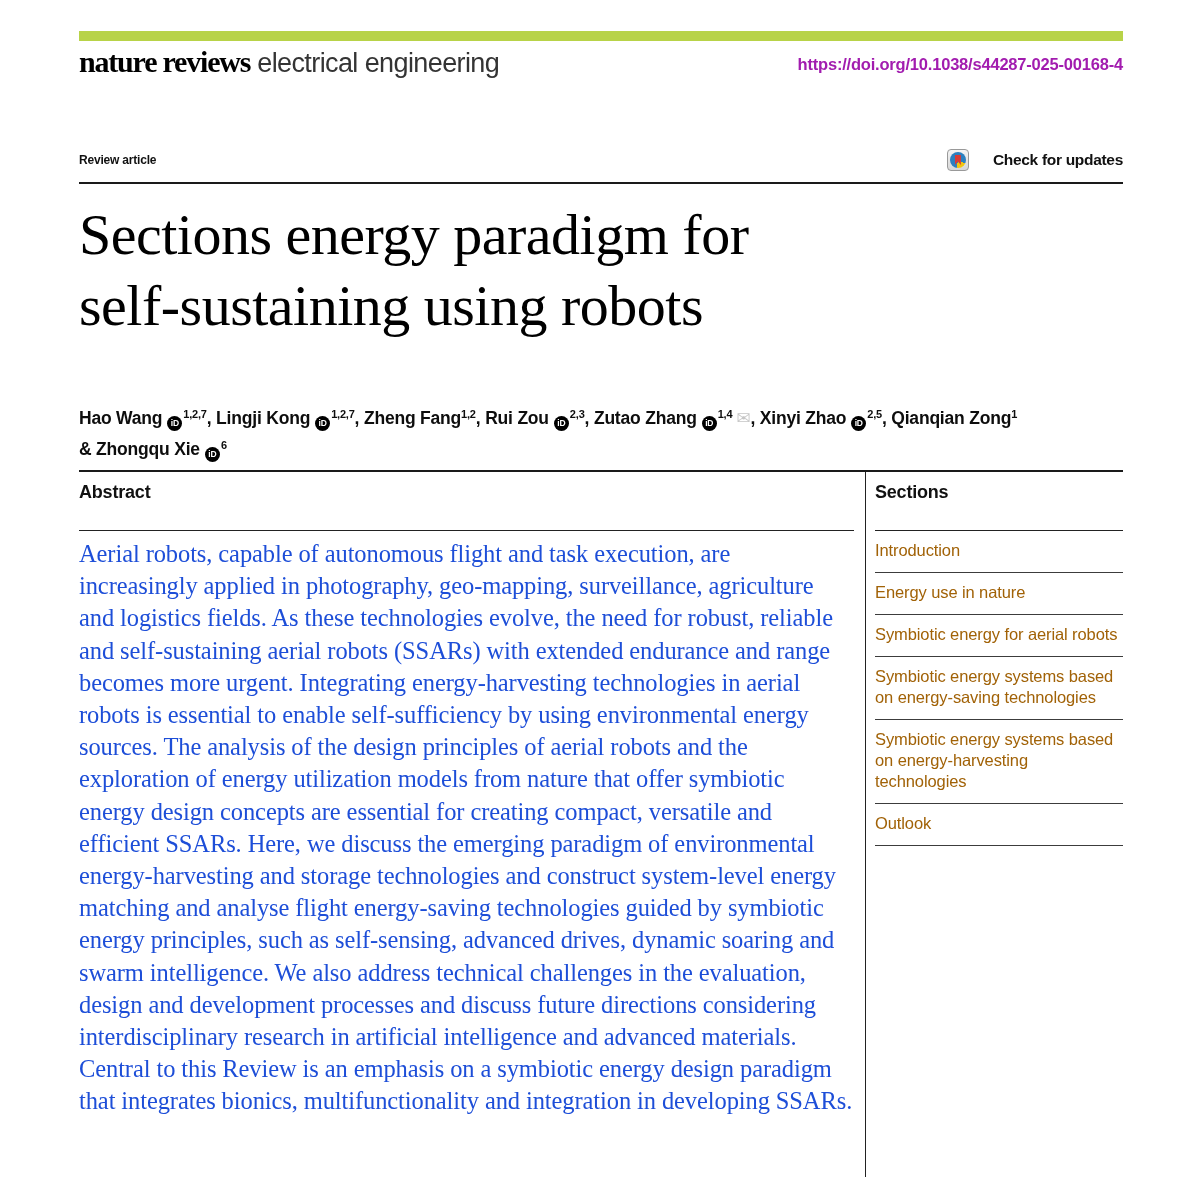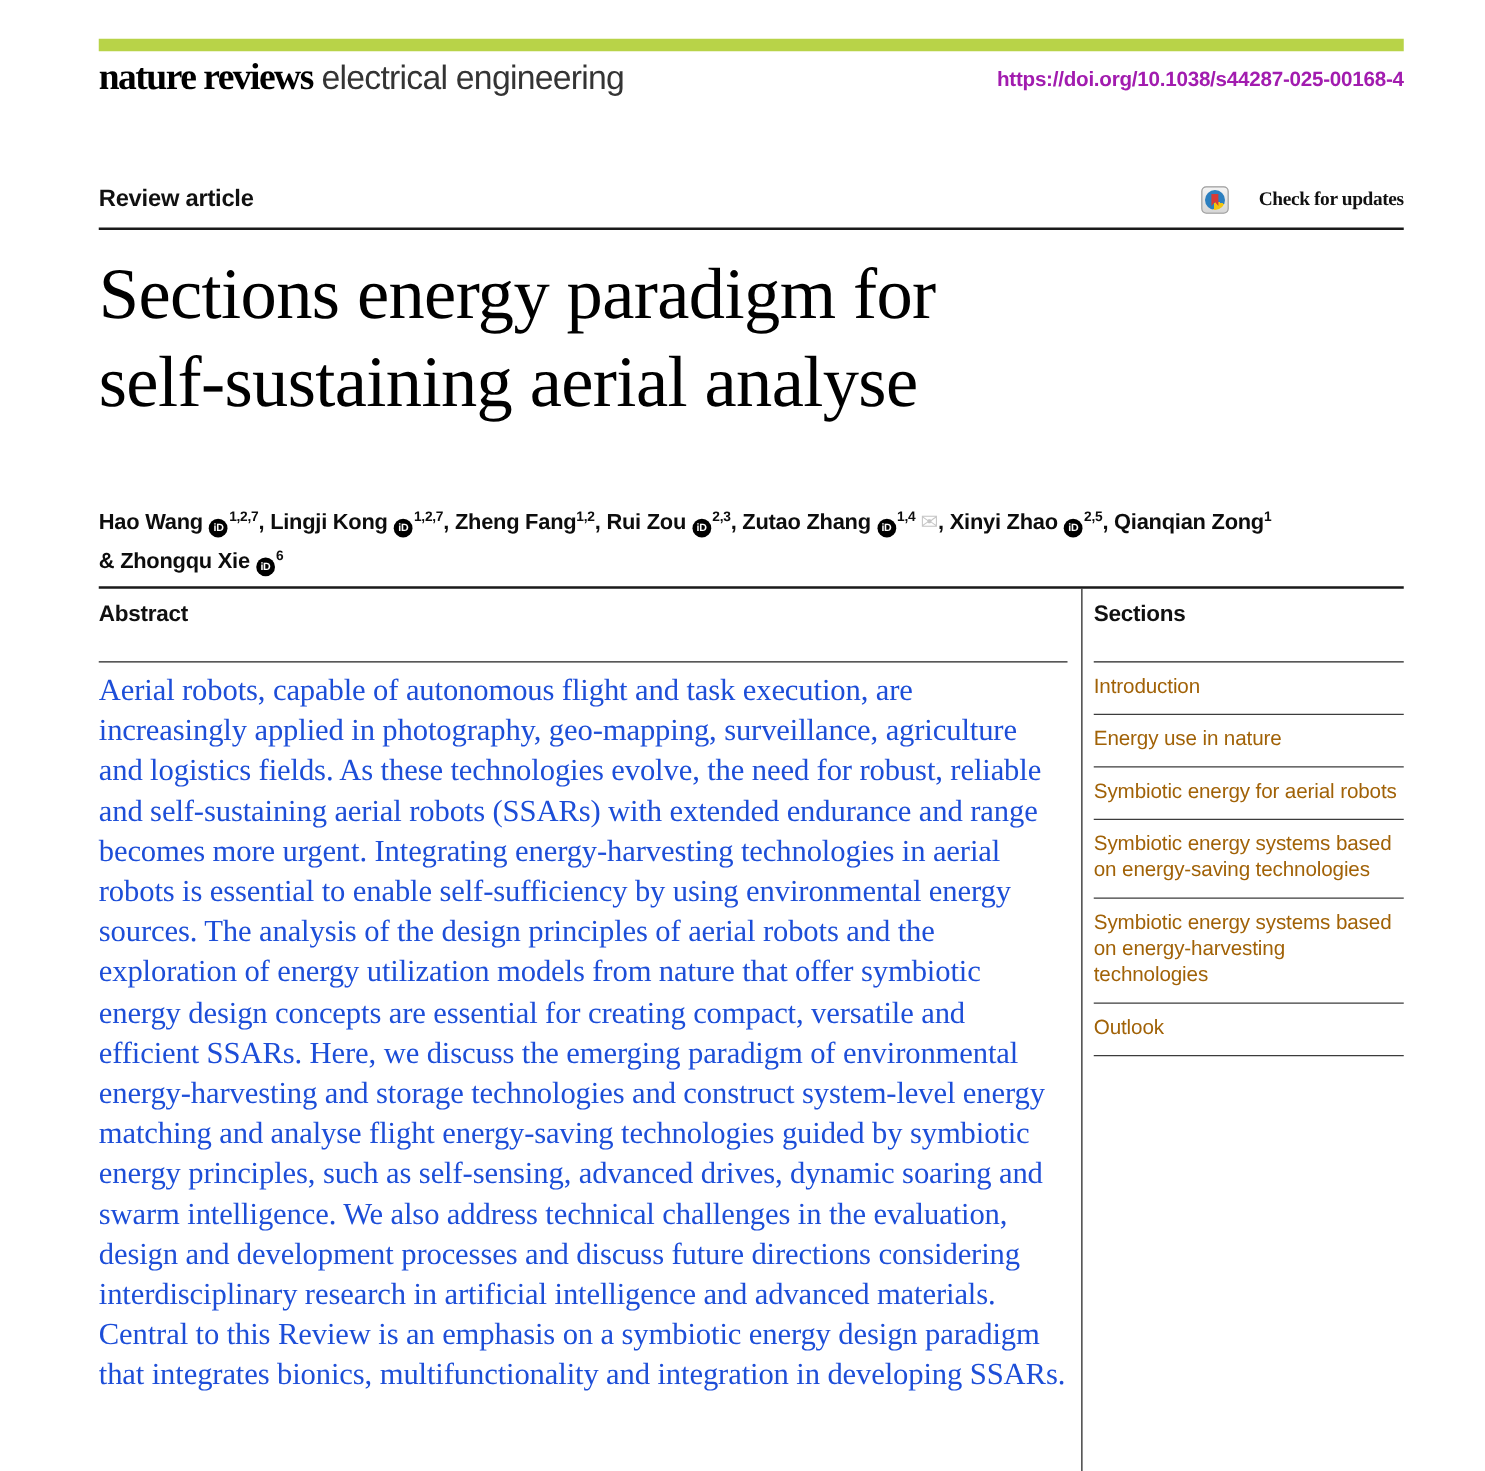--- a/index.html
+++ b/index.html
@@ -34,22 +34,22 @@
     color: #a21caf; font-size: 16.5px; font-weight: 700;
     letter-spacing: -0.2px; text-decoration: none; padding-bottom: 5px;
     cursor: pointer;
   }
 
   
   .review-row {
     display: flex; justify-content: space-between; align-items: center;
     margin-top: 68px; height: 26px;
   }
-  .review-label { font-weight: 700; font-size: 19px; letter-spacing: -0.2px; }
-  .check-badge { display: flex; align-items: center; gap: 24px; cursor: pointer; font-family: Liberation Serif, serif; }
+  .review-label { font-weight: 700; font-size: 12px; letter-spacing: -0.2px; }
+  .check-badge { display: flex; align-items: center; gap: 24px; cursor: pointer; }
   .cm-outer {
     width: 22px; height: 22px; border-radius: 4px;
     background: linear-gradient(#f4f4f4, #d7d7d7);
     border: 1px solid #999;
     display: flex; align-items: center; justify-content: center;
   }
   .cm-circle {
     width: 16px; height: 16px; border-radius: 50%;
     background: conic-gradient(from 115deg, #f2c50f 0 75deg, #2c7fbf 75deg 360deg);
     position: relative;
@@ -132,21 +132,21 @@
         <span class="cm-circle">
             <span class="cm-bookmark"></span>
           </span>
       </span>
       <span class="check-label">Check for updates</span>
     </div>
   </div>
 
   <hr class="rule-thick">
 
-  <h1 class="article-title"><span>Sections energy paradigm for</span><br><span>self-sustaining aerial analyse</span></h1>
+  <h1 class="article-title"><span>Sections energy paradigm for</span><br><span>self-sustaining using robots</span></h1>
 
   <div class="authors">
     <span><span>Hao Wang</span><span class="orcid-icon">iD</span><span class="author-sup">1,2,7</span><span>, </span></span><span><span>Lingji Kong</span><span class="orcid-icon">iD</span><span class="author-sup">1,2,7</span><span>, </span></span><span><span>Zheng Fang</span><span class="author-sup">1,2</span><span>, </span></span><span><span>Rui Zou</span><span class="orcid-icon">iD</span><span class="author-sup">2,3</span><span>, </span></span><span><span>Zutao Zhang</span><span class="orcid-icon">iD</span><span class="author-sup">1,4</span><span class="envelope-icon">✉</span><span>, </span></span><span><span>Xinyi Zhao</span><span class="orcid-icon">iD</span><span class="author-sup">2,5</span><span>, </span></span><span><span>Qianqian Zong</span><span class="author-sup">1</span></span><br><span><span>&amp; </span><span>Zhongqu Xie</span><span class="orcid-icon">iD</span><span class="author-sup">6</span></span>
   </div>
 
   <div class="cols">
     <div class="col-left">
       <div class="panel-heading">Abstract</div>
       <p class="abstract-text">Aerial robots, capable of autonomous flight and task execution, are increasingly applied in photography, geo-mapping, surveillance, agriculture and logistics fields. As these technologies evolve, the need for robust, reliable and self-sustaining aerial robots (SSARs) with extended endurance and range becomes more urgent. Integrating energy-harvesting technologies in aerial robots is essential to enable self-sufficiency by using environmental energy sources. The analysis of the design principles of aerial robots and the exploration of energy utilization models from nature that offer symbiotic energy design concepts are essential for creating compact, versatile and efficient SSARs. Here, we discuss the emerging paradigm of environmental energy-harvesting and storage technologies and construct system-level energy matching and analyse flight energy-saving technologies guided by symbiotic energy principles, such as self-sensing, advanced drives, dynamic soaring and swarm intelligence. We also address technical challenges in the evaluation, design and development processes and discuss future directions considering interdisciplinary research in artificial intelligence and advanced materials. Central to this Review is an emphasis on a symbiotic energy design paradigm that integrates bionics, multifunctionality and integration in developing SSARs.</p>
     </div>

